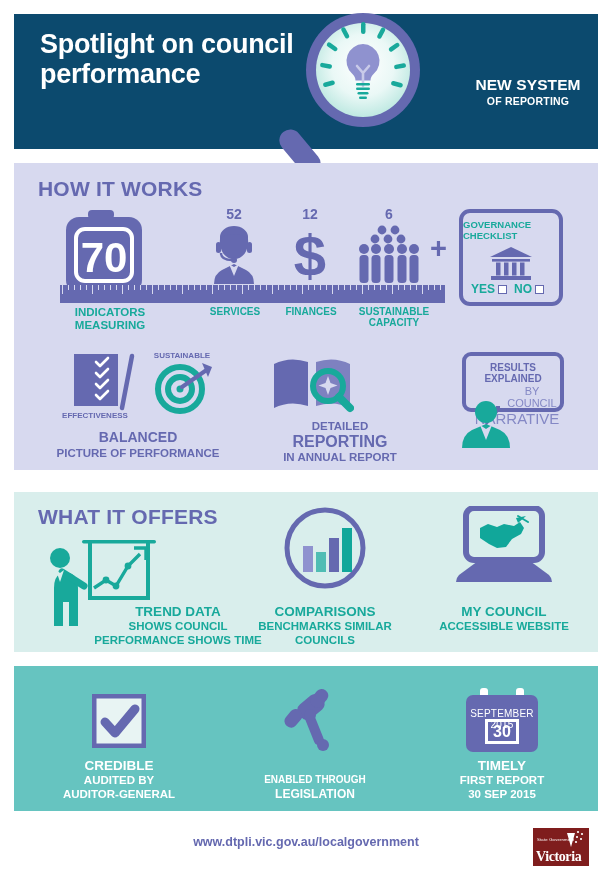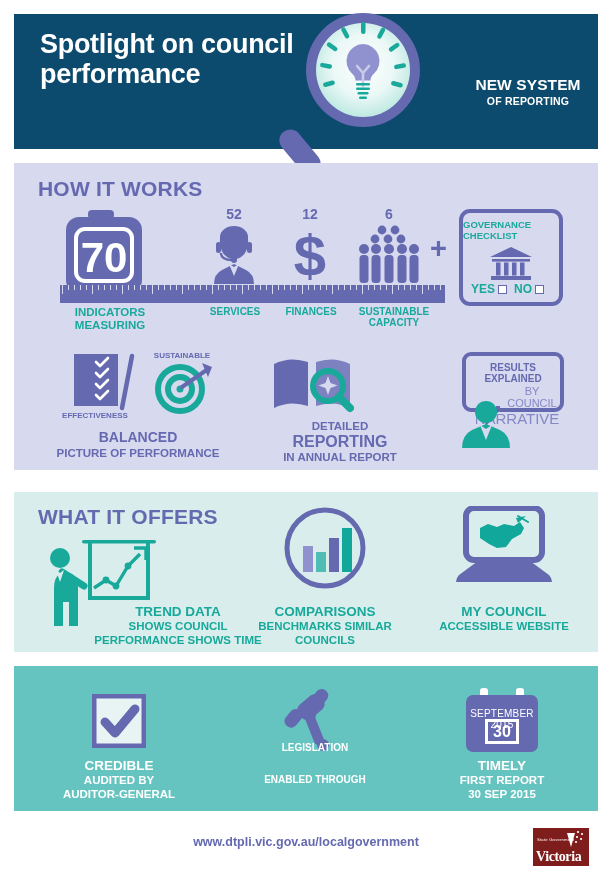--- a/index.html
+++ b/index.html
@@ -452,21 +452,21 @@
     <div class="cal-body"></div>
     <div class="cal-month">SEPTEMBER 2015</div>
     <div class="cal-day">30</div>
   </div>
 
   <div class="lbl white-lbl" style="left:39px; top:758px; width:160px; font-size:13.5px;">CREDIBLE</div>
   <div class="lbl white-lbl" style="left:39px; top:774px; width:160px; font-size:11.5px;">AUDITED BY</div>
   <div class="lbl white-lbl" style="left:39px; top:788px; width:160px; font-size:11.5px;">AUDITOR-GENERAL</div>
 
   <div class="lbl white-lbl" style="left:235px; top:774px; width:160px; font-size:10px;">ENABLED THROUGH</div>
-  <div class="lbl white-lbl" style="left:235px; top:742px; width:160px; font-size:10px;">LEGISLATION</div>
+  <div class="lbl white-lbl" style="left:235px; top:788px; width:160px; font-size:12px;">LEGISLATION</div>
 
   <div class="lbl white-lbl" style="left:422px; top:758px; width:160px; font-size:13.5px;">TIMELY</div>
   <div class="lbl white-lbl" style="left:422px; top:774px; width:160px; font-size:11.5px;">FIRST REPORT</div>
   <div class="lbl white-lbl" style="left:422px; top:788px; width:160px; font-size:11.5px;">30 SEP 2015</div>
 
   <div class="footer-url">www.dtpli.vic.gov.au/localgovernment</div>
   <div class="vic-logo">
     <svg style="position:absolute;right:2px;top:1px;width:24px;height:22px;" viewBox="0 0 24 22">
       <path d="M4 4 L12 4 L8 18 z" fill="#ffffff"></path>
       <circle cx="15" cy="3" r="1.1" fill="#fff"></circle>

